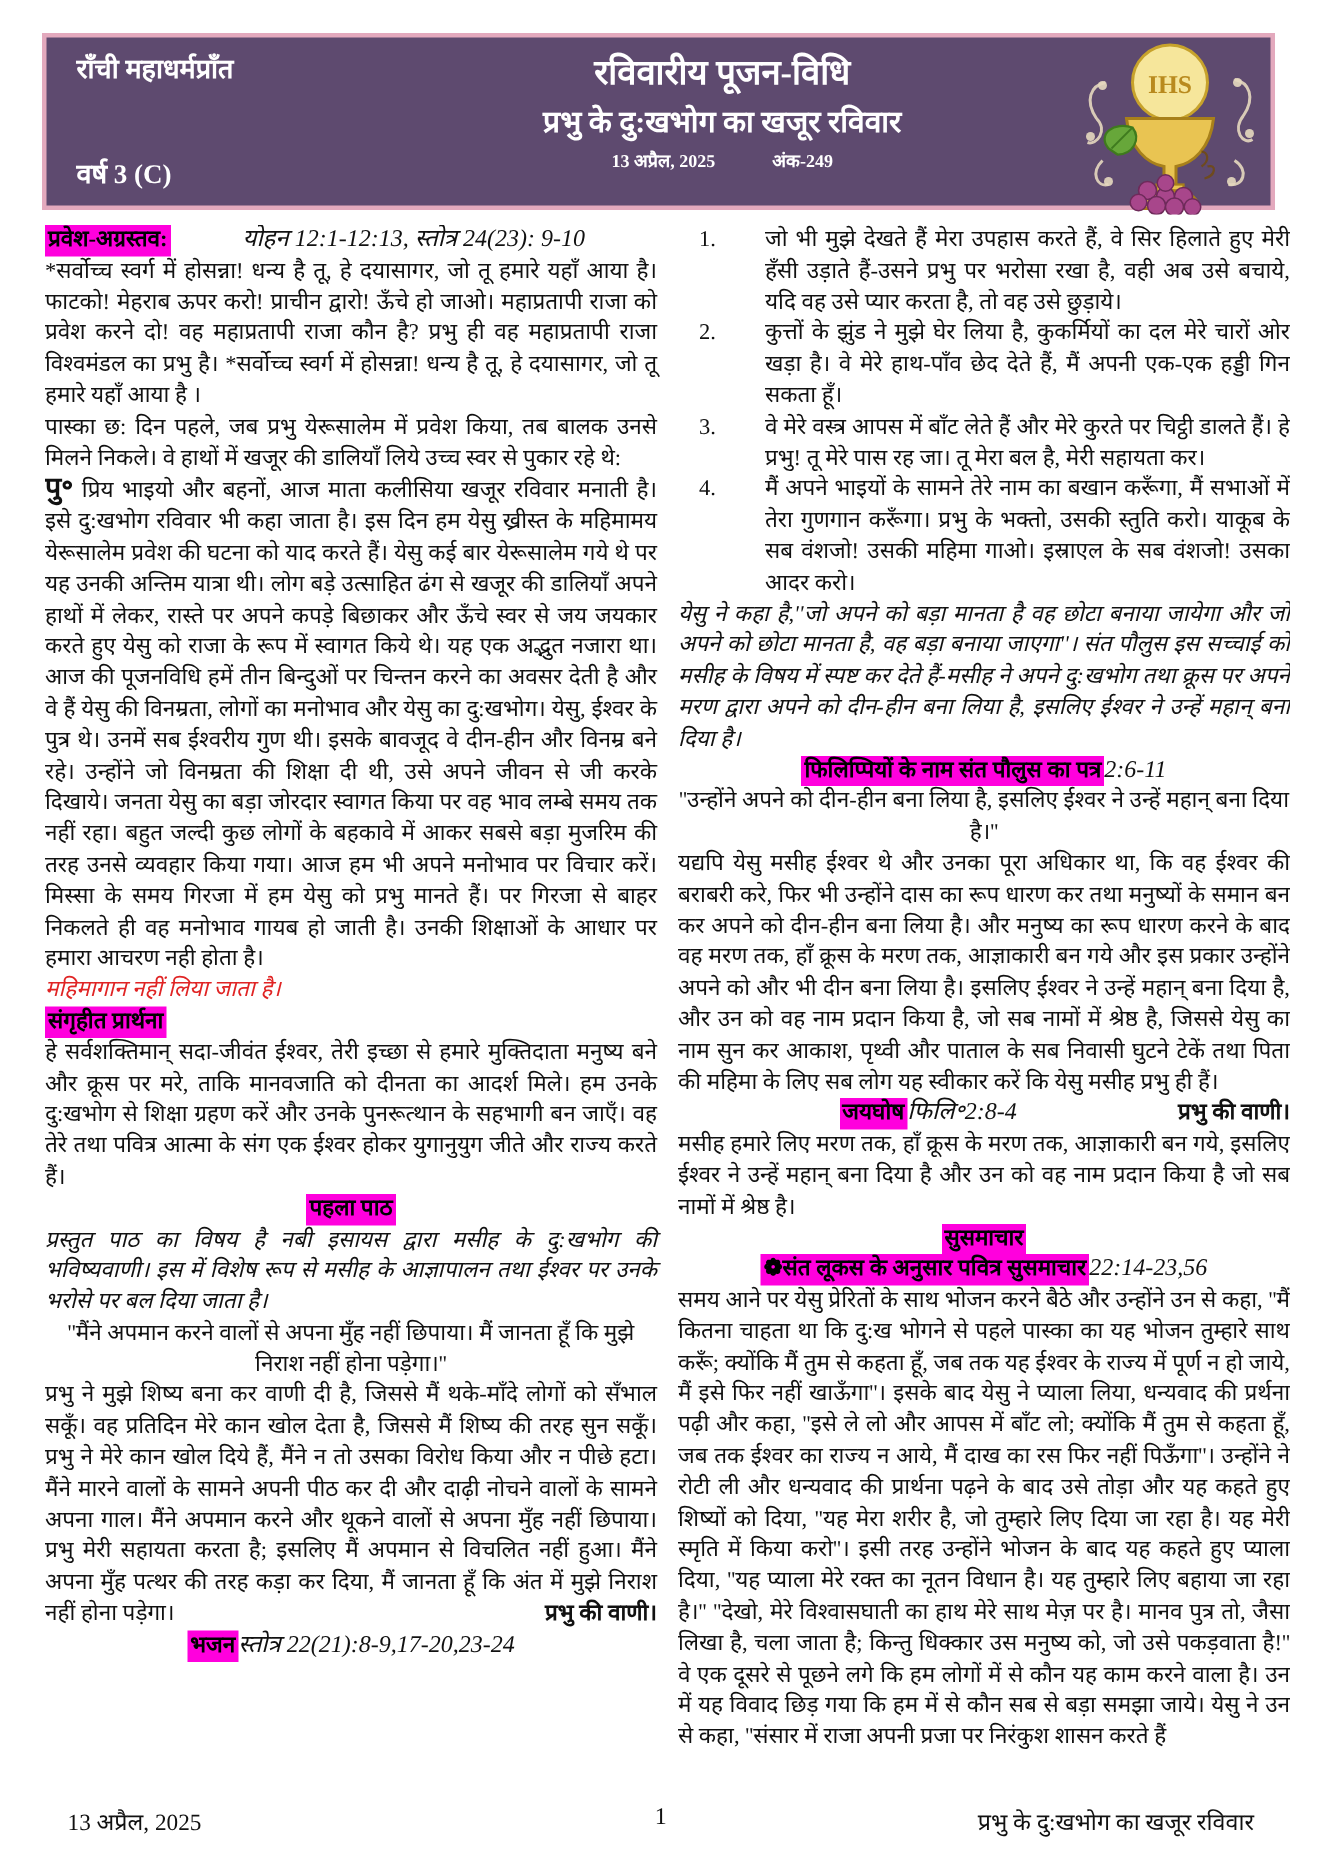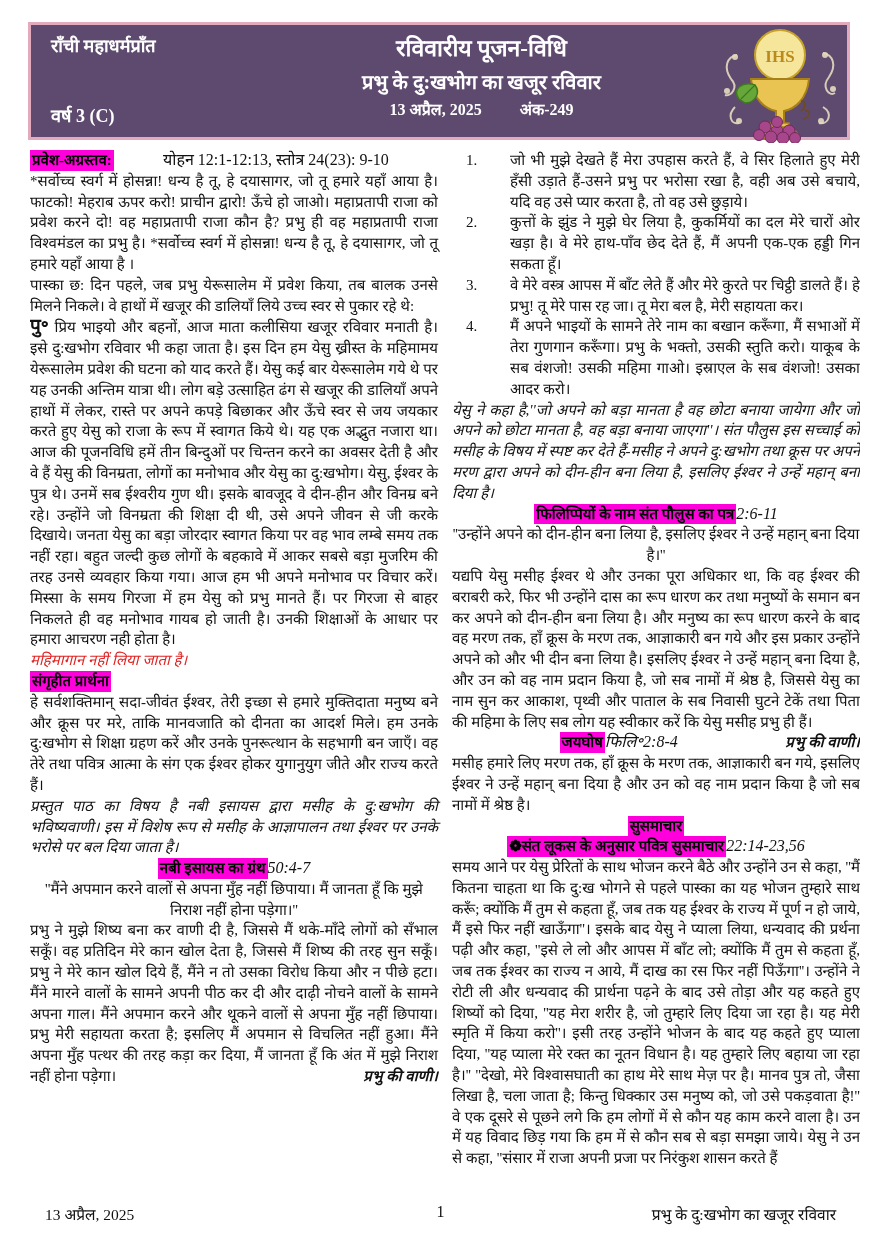--- a/index.html
+++ b/index.html
@@ -25,44 +25,44 @@
     width:215px; padding:8px 0 10px 20px;
     display:flex; flex-direction:column; justify-content:space-between;
     font-weight:bold; font-size:18px;
   }
   .banner-center {
     flex:1; text-align:center; font-weight:bold;
     padding-top:6px; line-height:1.55;
   }
   .banner-title { font-size:23px; }
   .banner-sub   { font-size:20px; }
-  .banner-date  { font-size:16px; }
+  .banner-date  { font-size:12px; }
   .banner-issue { margin-left:38px; }
   .banner-right { width:130px; position:relative; }
   .banner-right svg { position:absolute; right:8px; top:2px; }
   
   .content {
     position:absolute; top:150px; left:30px; right:18px; bottom:52px;
     display:flex; gap:14px; overflow:hidden;
     font-size:15px; line-height:20.8px;
   }
   .col { width:408px; flex:0 0 408px; }
   p.body { text-align:justify; }
   .hl {
     background:#ff00dd; color:#000; font-weight:bold; padding:0 2px;
     display:inline-block;
   }
   .hrow { display:flex; justify-content:center; align-items:baseline; }
   .hrow .ref { font-style:italic; font-size:16px; }
-  .ref-center { flex:1; text-align:center; font-size:16px; }
+  .ref-center { flex:1; text-align:center; font-style:italic; font-size:16px; }
   .center-head { text-align:center; }
   .quote-head { font-weight:normal; text-align:center; }
   .intro { font-style:italic; text-align:justify; }
   .red-rubric { color:#e02424; font-style:italic; font-weight:normal; }
-  .voice { float:right; font-weight:bold; font-style:italic; }
+  .voice { float:right; font-weight:bold; }
   .priest-prefix { font-weight:bold; font-size:19px; }
   .verse-row { display:flex; }
   .verse-num { width:58px; padding-left:14px; flex:0 0 58px; }
   .verse-text { flex:1; text-align:justify; }
   .antiphon { font-weight:bold; }
   
   .footer {
     position:absolute; left:45px; right:42px; bottom:16px;
     display:flex; justify-content:space-between; align-items:baseline;
     font-size:15.5px;
@@ -144,31 +144,34 @@
         <span class="priest-prefix">पु॰</span><span> प्रिय भाइयो और बहनों, आज माता कलीसिया खजूर रविवार मनाती है। इसे दु:खभोग रविवार भी कहा जाता है। इस दिन हम येसु ख्रीस्त के महिमामय येरूसालेम प्रवेश की घटना को याद करते हैं। येसु कई बार येरूसालेम गये थे पर यह उनकी अन्तिम यात्रा थी। लोग बड़े उत्साहित ढंग से खजूर की डालियाँ अपने हाथों में लेकर, रास्ते पर अपने कपड़े बिछाकर और ऊँचे स्वर से जय जयकार करते हुए येसु को राजा के रूप में स्वागत किये थे। यह एक अद्भुत नजारा था। आज की पूजनविधि हमें तीन बिन्दुओं पर चिन्तन करने का अवसर देती है और वे हैं येसु की विनम्रता, लोगों का मनोभाव और येसु का दु:खभोग। येसु, ईश्वर के पुत्र थे। उनमें सब ईश्वरीय गुण थी। इसके बावजूद वे दीन-हीन और विनम्र बने रहे। उन्होंने जो विनम्रता की शिक्षा दी थी, उसे अपने जीवन से जी करके दिखाये। जनता येसु का बड़ा जोरदार स्वागत किया पर वह भाव लम्बे समय तक नहीं रहा। बहुत जल्दी कुछ लोगों के बहकावे में आकर सबसे बड़ा मुजरिम की तरह उनसे व्यवहार किया गया। आज हम भी अपने मनोभाव पर विचार करें। मिस्सा के समय गिरजा में हम येसु को प्रभु मानते हैं। पर गिरजा से बाहर निकलते ही वह मनोभाव गायब हो जाती है। उनकी शिक्षाओं के आधार पर हमारा आचरण नही होता है।</span>
       </p>
 
       <div class="red-rubric">महिमागान नहीं लिया जाता है।</div>
 
       <div>
         <span class="hl">संगृहीत प्रार्थना</span>
       </div>
       <p class="body">हे सर्वशक्तिमान् सदा-जीवंत ईश्वर, तेरी इच्छा से हमारे मुक्तिदाता मनुष्य बने और क्रूस पर मरे, ताकि मानवजाति को दीनता का आदर्श मिले। हम उनके दु:खभोग से शिक्षा ग्रहण करें और उनके पुनरूत्थान के सहभागी बन जाएँ। वह तेरे तथा पवित्र आत्मा के संग एक ईश्वर होकर युगानुयुग जीते और राज्य करते हैं।</p>
 
+      <div class="center-head">
+        <span class="hl">पहला पाठ</span>
+      </div>
       <p class="intro">प्रस्तुत पाठ का विषय है नबी इसायस द्वारा मसीह के दु:खभोग की भविष्यवाणी।  इस में विशेष रूप से मसीह के आज्ञापालन  तथा ईश्वर पर उनके भरोसे पर बल दिया जाता है।</p>
-      <div class="hrow">
-        <span class="hl">नबी इसायस का ग्रंथ</span>
-        <span class="ref">50:4-7</span>
-      </div>
       <p class="quote-head">''मैंने अपमान करने वालों से अपना मुँह नहीं छिपाया।  मैं जानता हूँ कि मुझे निराश नहीं होना पड़ेगा।''</p>
       <p class="body">
         <span>प्रभु ने मुझे शिष्य बना कर वाणी दी है, जिससे मैं थके-माँदे लोगों को सँभाल सकूँ। वह प्रतिदिन मेरे कान खोल देता है,  जिससे मैं शिष्य की तरह सुन सकूँ। प्रभु ने मेरे कान खोल दिये हैं, मैंने न तो उसका विरोध किया और न पीछे हटा।  मैंने मारने वालों के सामने अपनी पीठ कर दी और दाढ़ी नोचने वालों के सामने अपना गाल। मैंने अपमान करने और थूकने वालों से अपना मुँह नहीं छिपाया। प्रभु मेरी सहायता करता है; इसलिए मैं अपमान से विचलित नहीं हुआ। मैंने अपना मुँह पत्थर की तरह कड़ा कर दिया, मैं जानता हूँ कि अंत में मुझे निराश नहीं होना पड़ेगा।</span>
         <span class="voice">प्रभु की वाणी।</span>
       </p>
 
+      <div class="hrow">
+        <span class="hl">भजन</span>
+        <span class="ref">स्तोत्र 22(21):8-9,17-20,23-24</span>
+      </div>
     </div>
 
     <div class="col">
 
       <div class="verse-row">
         <span class="verse-num">1.</span>
         <span class="verse-text">जो भी मुझे देखते हैं मेरा उपहास करते हैं, वे सिर हिलाते हुए मेरी हँसी उड़ाते हैं-उसने प्रभु पर भरोसा रखा है, वही अब उसे बचाये, यदि वह उसे प्यार करता है, तो वह उसे छुड़ाये।</span>
       </div>
       <div class="verse-row">
         <span class="verse-num">2.</span>

